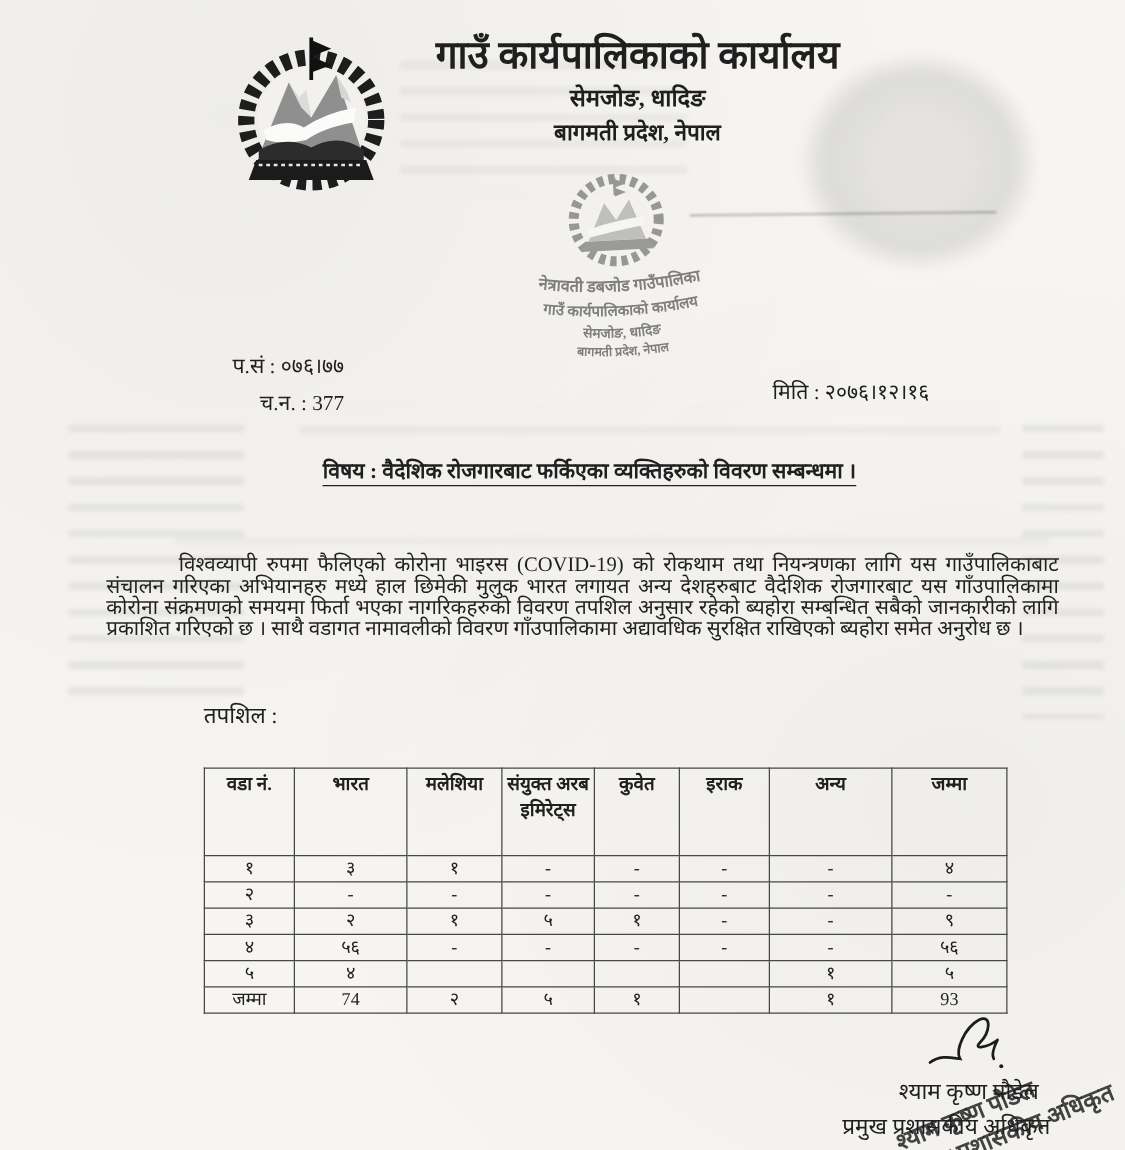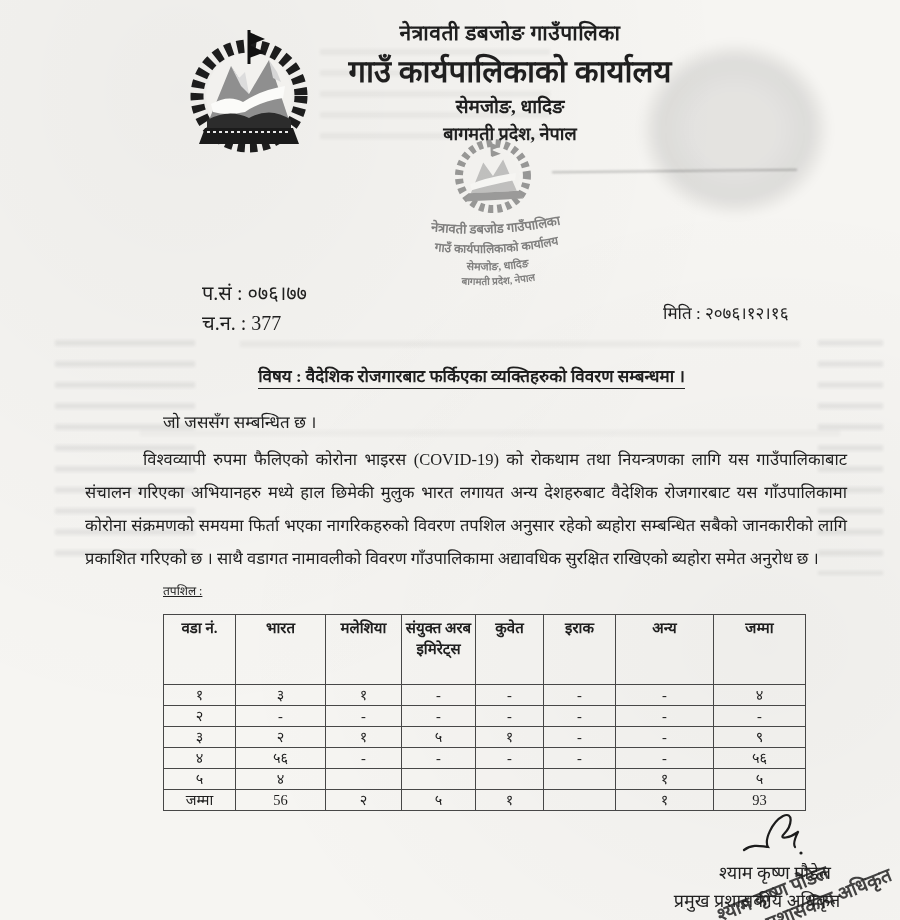--- a/index.html
+++ b/index.html
@@ -15,30 +15,30 @@
   
   .emblem{position:absolute;left:183px;top:20px;width:132px;height:136px;}
   .letterhead{position:absolute;left:300px;top:18px;width:420px;text-align:center;}
   .lh-muni{font-size:21px;font-weight:bold;letter-spacing:.5px;}
   .lh-office{font-size:31px;font-weight:bold;margin-top:3px;}
   .lh-place{font-size:19px;font-weight:bold;margin-top:2px;}
   .lh-prov{font-size:18px;font-weight:bold;margin-top:2px;}
   
   .seal{position:absolute;left:388px;top:136px;width:215px;height:158px;transform:rotate(-3deg);opacity:.82;}
   
-  .meta-left{position:absolute;left:202px;top:278px;font-size:20px;line-height:30px;}
-  .meta-date{position:absolute;left:663px;top:301px;font-size:17px;}
+  .meta-left{position:absolute;left:186px;top:278px;font-size:17px;line-height:30px;text-align:right;}
+  .meta-date{position:absolute;left:618px;top:301px;font-size:17px;}
   
   .subject{position:absolute;left:0;top:364px;width:910px;text-align:center;font-size:17px;font-weight:bold;}
   .subject span{border-bottom:1.5px solid #222;padding-bottom:2px;margin-left:33px;}
   .salutation{position:absolute;left:163px;top:410px;font-size:17px;}
   
-  .body-par{position:absolute;left:85px;top:443px;width:762px;font-size:16.5px;line-height:33px;
+  .body-par{position:absolute;left:85px;top:443px;width:762px;font-size:16.5px;line-height:17px;
     text-align:justify;text-indent:58px;}
-  .detail-label{position:absolute;left:163px;top:582px;font-size:12px;text-decoration:underline;}
+  .detail-label{position:absolute;left:163px;top:559px;font-size:18px;}
   
   .tbl{position:absolute;left:163px;top:614px;border-collapse:collapse;table-layout:fixed;width:552px;}
   .tbl th,.tbl td{border:1px solid #474747;text-align:center;padding:0 2px;overflow:hidden;}
   .tbl th{font-size:15px;font-weight:bold;vertical-align:top;height:66px;padding-top:3px;line-height:21px;}
   .tbl td{font-size:14.5px;height:20px;line-height:20px;}
   
   .sig-mark{position:absolute;left:738px;top:806px;width:95px;height:56px;}
   .sig-name{position:absolute;left:660px;top:860px;width:230px;text-align:center;font-size:18px;}
   .sig-title{position:absolute;left:632px;top:888px;width:250px;text-align:center;font-size:18px;}
   .rot-stamp{position:absolute;left:712px;top:846px;width:300px;transform:rotate(-22deg);
@@ -76,21 +76,20 @@
       <path d="M24 100 Q46 88 66 98 Q88 86 108 100 L108 108 L24 108 Z" fill="#2c2c2c"></path>
       <line x1="66" y1="10" x2="66" y2="44" stroke="#111" stroke-width="3"></line>
       <polygon points="66,12 82,19 66,25" fill="#111"></polygon>
       <polygon points="66,25 82,32 66,38" fill="#111"></polygon>
       <path d="M22 108 L110 108 L116 124 L16 124 Z" fill="#1b1b1b"></path>
       <path d="M24 112 L108 112" stroke="#e8e8e8" stroke-width="2" stroke-dasharray="3 3"></path>
     </svg>
   </div>
 
   <div class="letterhead">
-    <div class="lh-muni">नेत्रावती डबजोङ गाउँपालिका</div>
     <div class="lh-office">गाउँ कार्यपालिकाको कार्यालय</div>
     <div class="lh-place">सेमजोङ, धादिङ</div>
     <div class="lh-prov">बागमती प्रदेश, नेपाल</div>
   </div>
 
   <div class="seal">
     <svg width="215" height="158" viewBox="0 0 215 158">
       <defs>
         <path id="arc1" d="M 12 86 Q 107 108 202 86"></path>
         <path id="arc2" d="M 14 106 Q 107 127 200 106"></path>
@@ -127,21 +126,20 @@
     </div>
   </div>
   <div class="meta-date">
     <span>मिति :</span>
     <span>२०७६।१२।१६</span>
   </div>
 
   <div class="subject">
     <span>विषय : वैदेशिक रोजगारबाट फर्किएका व्यक्तिहरुको विवरण सम्बन्धमा ।</span>
   </div>
-  <div class="salutation">जो जससँग सम्बन्धित छ ।</div>
 
   <div class="body-par">विश्वव्यापी रुपमा फैलिएको कोरोना भाइरस (COVID-19) को रोकथाम तथा नियन्त्रणका लागि यस गाउँपालिकाबाट संचालन गरिएका अभियानहरु मध्ये हाल छिमेकी मुलुक भारत लगायत अन्य देशहरुबाट वैदेशिक रोजगारबाट यस गाँउपालिकामा कोरोना संक्रमणको समयमा फिर्ता भएका नागरिकहरुको विवरण तपशिल अनुसार रहेको ब्यहोरा सम्बन्धित सबैको जानकारीको लागि प्रकाशित गरिएको छ । साथै वडागत नामावलीको विवरण गाँउपालिकामा अद्यावधिक सुरक्षित राखिएको ब्यहोरा समेत अनुरोध छ ।</div>
 
   <div class="detail-label">तपशिल :</div>
 
   <table class="tbl">
     <colgroup>
       <col style="width:72px">
         <col style="width:90px">
         <col style="width:76px">
@@ -209,21 +207,21 @@
           <td>४</td>
           <td></td>
           <td></td>
           <td></td>
           <td></td>
           <td>१</td>
           <td>५</td>
         </tr>
         <tr>
           <td>जम्मा</td>
-          <td>56</td>
+          <td>74</td>
           <td>२</td>
           <td>५</td>
           <td>१</td>
           <td></td>
           <td>१</td>
           <td>93</td>
         </tr>
       </tbody>
   </table>
 

